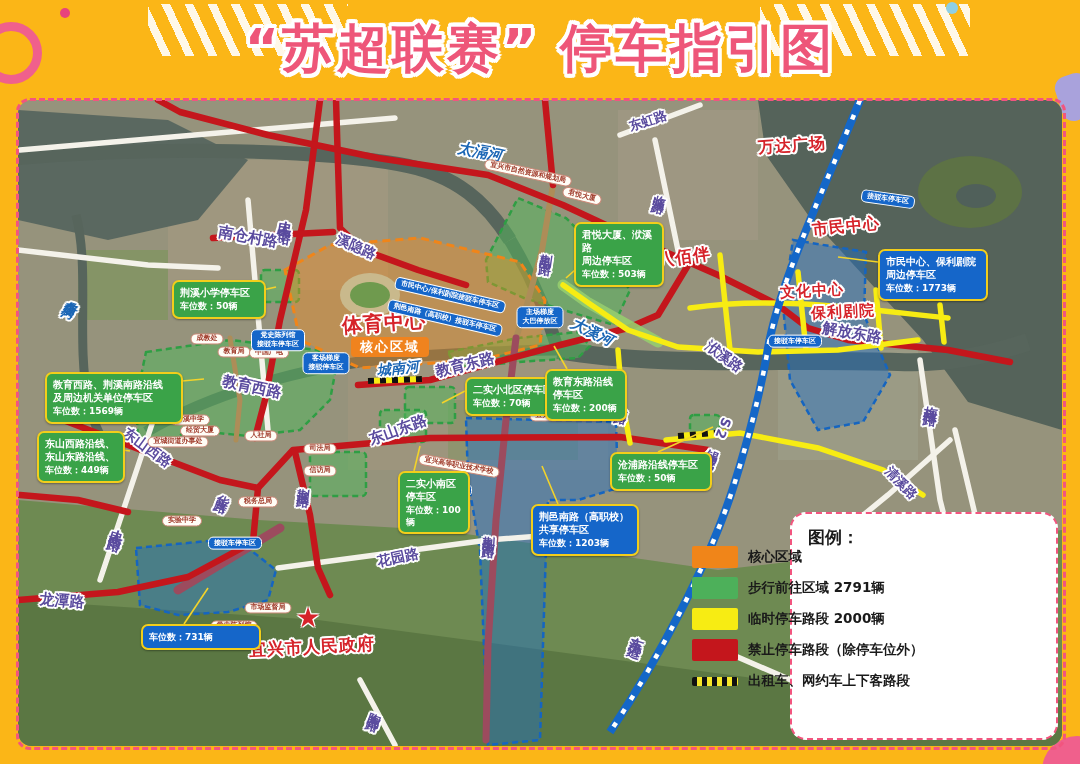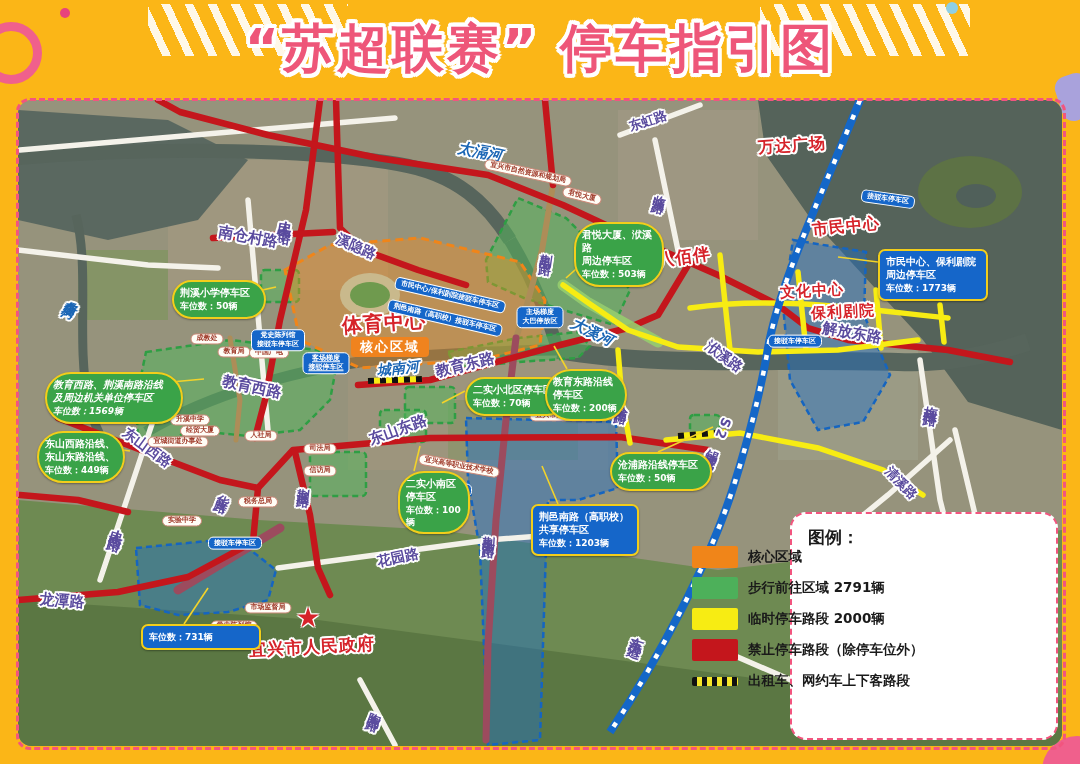--- a/index.html
+++ b/index.html
@@ -42,21 +42,21 @@
   .river-label{font-weight:700;font-style:italic;color:#1B66B5;font-family:"Liberation Serif","DejaVu Serif",serif;}
   .landmark-label{font-weight:900;color:#D6232A;letter-spacing:1px;}
   .vert{writing-mode:vertical-rl;letter-spacing:3px;}
   .core-badge{position:absolute;background:#F0831E;color:#fff;font-weight:900;font-size:13px;
     padding:1px 9px;border-radius:4px;z-index:21;letter-spacing:2px;}
   .star{position:absolute;color:#D6232A;font-size:28px;z-index:21;
     text-shadow:-1px -1px 0 #fff,1px -1px 0 #fff,-1px 1px 0 #fff,1px 1px 0 #fff;}
 
   .callout{position:absolute;border:2px solid #F2CE1B;border-radius:7px;padding:4px 6px;
     color:#fff;font-weight:700;line-height:1.3;z-index:30;box-shadow:0 1px 2px rgba(0,0,0,.35);}
-  .callout.green{background:#3AA348;border-radius:26px;}
+  .callout.green{background:#3AA348;}
   .callout.blue{background:#1566C9;}
   .callout .lines{font-size:10px;white-space:pre-line;}
   .callout .count{font-size:9px;margin-top:2px;}
 
   .shuttle-tag{position:absolute;background:#1566C9;color:#fff;border:1px solid #fff;border-radius:5px;
     font-size:7px;line-height:1.25;padding:1px 5px;text-align:center;white-space:pre-line;
     font-weight:600;z-index:25;}
   .facility-tag{position:absolute;background:#fffdf6;color:#A03A2A;border:1px solid #CC8877;border-radius:8px;
     font-size:7px;line-height:1.3;padding:0 5px;white-space:nowrap;font-weight:700;z-index:24;}
 
@@ -261,21 +261,21 @@
 
     <div class="callout green" style="left: 154px; top: 180px; width: 78px; position: absolute;">
           <div class="lines">荆溪小学停车区</div>
           <div class="count">车位数：50辆</div>
         </div>
         <div class="callout green" style="left: 556px; top: 122px; width: 74px; position: absolute;">
           <div class="lines">君悦大厦、洑溪路
 周边停车区</div>
           <div class="count">车位数：503辆</div>
         </div>
-        <div class="callout green" style="left: 27px; top: 272px; width: 122px; position: absolute; font-style: italic;">
+        <div class="callout green" style="left: 27px; top: 272px; width: 122px; position: absolute;">
           <div class="lines">教育西路、荆溪南路沿线
 及周边机关单位停车区</div>
           <div class="count">车位数：1569辆</div>
         </div>
         <div class="callout green" style="left: 19px; top: 331px; width: 72px; position: absolute;">
           <div class="lines">东山西路沿线、
 东山东路沿线、</div>
           <div class="count">车位数：449辆</div>
         </div>
         <div class="callout green" style="left: 447px; top: 277px; width: 86px; position: absolute;">
@@ -310,21 +310,21 @@
           <div class="count">车位数：731辆</div>
         </div>
       </div>
 
     <div>
 
     <div class="shuttle-tag" style="left: 432px; top: 195px; transform: translate(-50%, -50%) rotate(13deg);">市民中心/保利剧院接驳车停车区</div>
         <div class="shuttle-tag" style="left: 427px; top: 218px; transform: translate(-50%, -50%) rotate(13deg);">荆邑南路（高职校）接驳车停车区</div>
         <div class="shuttle-tag" style="left: 522px; top: 217px; transform: translate(-50%, -50%);">主场梯度
 大巴停放区</div>
-        <div class="shuttle-tag" style="left: 308px; top: 263px; transform: translate(-50%, -50%); text-decoration: underline;">客场梯度
+        <div class="shuttle-tag" style="left: 308px; top: 263px; transform: translate(-50%, -50%);">客场梯度
 接驳停车区</div>
         <div class="shuttle-tag" style="left: 260px; top: 240px; transform: translate(-50%, -50%);">党史陈列馆
 接驳车停车区</div>
         <div class="shuttle-tag" style="left: 870px; top: 99px; transform: translate(-50%, -50%) rotate(8deg);">接驳车停车区</div>
         <div class="shuttle-tag" style="left: 777px; top: 241px; transform: translate(-50%, -50%);">接驳车停车区</div>
         <div class="shuttle-tag" style="left: 427px; top: 390px; transform: translate(-50%, -50%);">接驳车停车区</div>
         <div class="shuttle-tag" style="left: 217px; top: 443px; transform: translate(-50%, -50%);">接驳车停车区</div>
       </div>
 
     <div>

